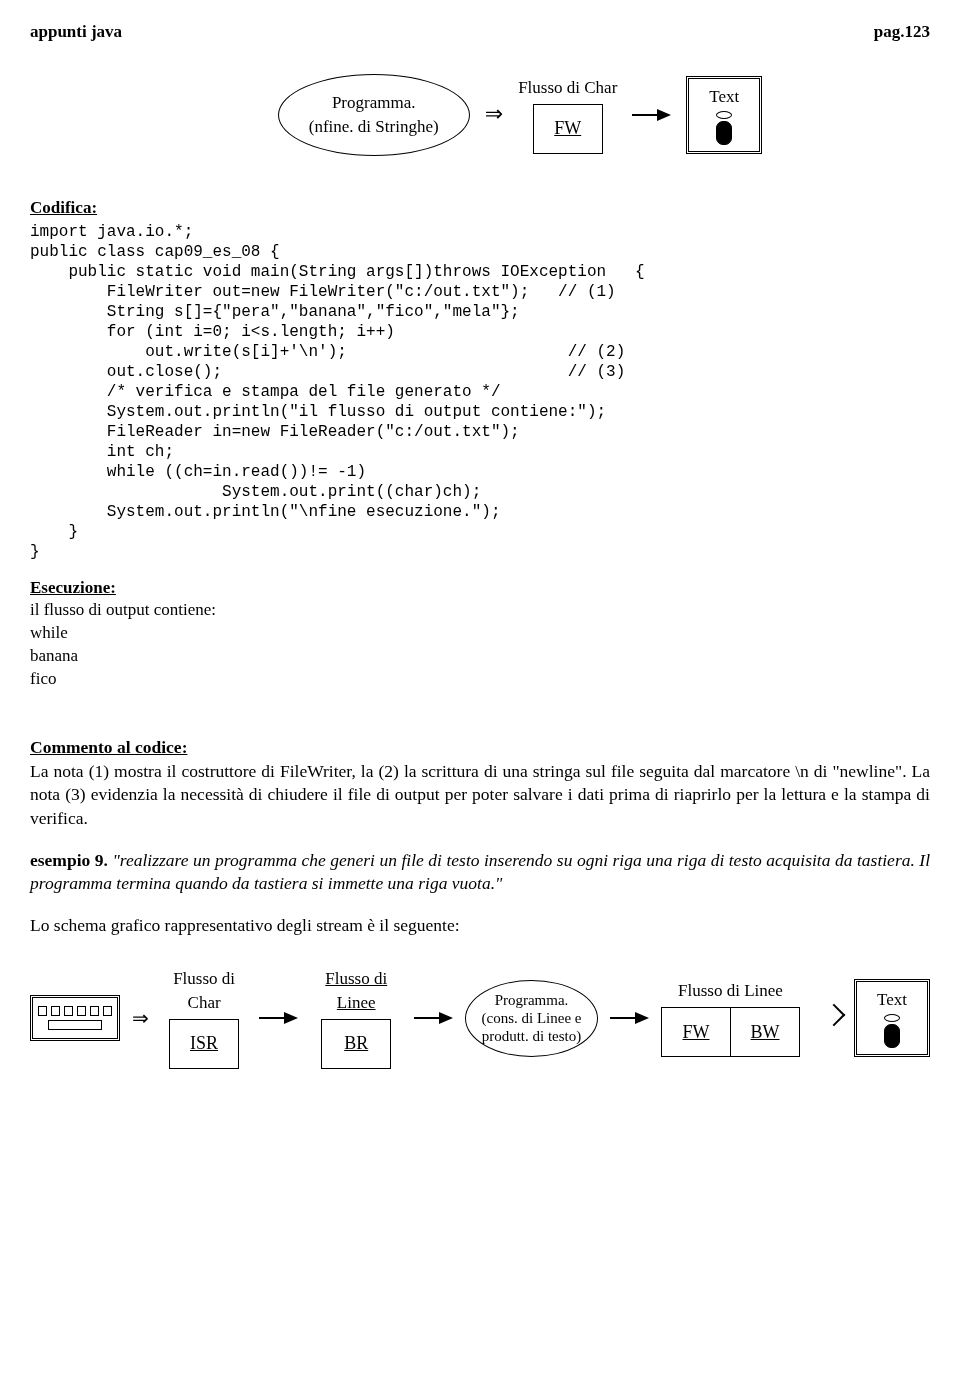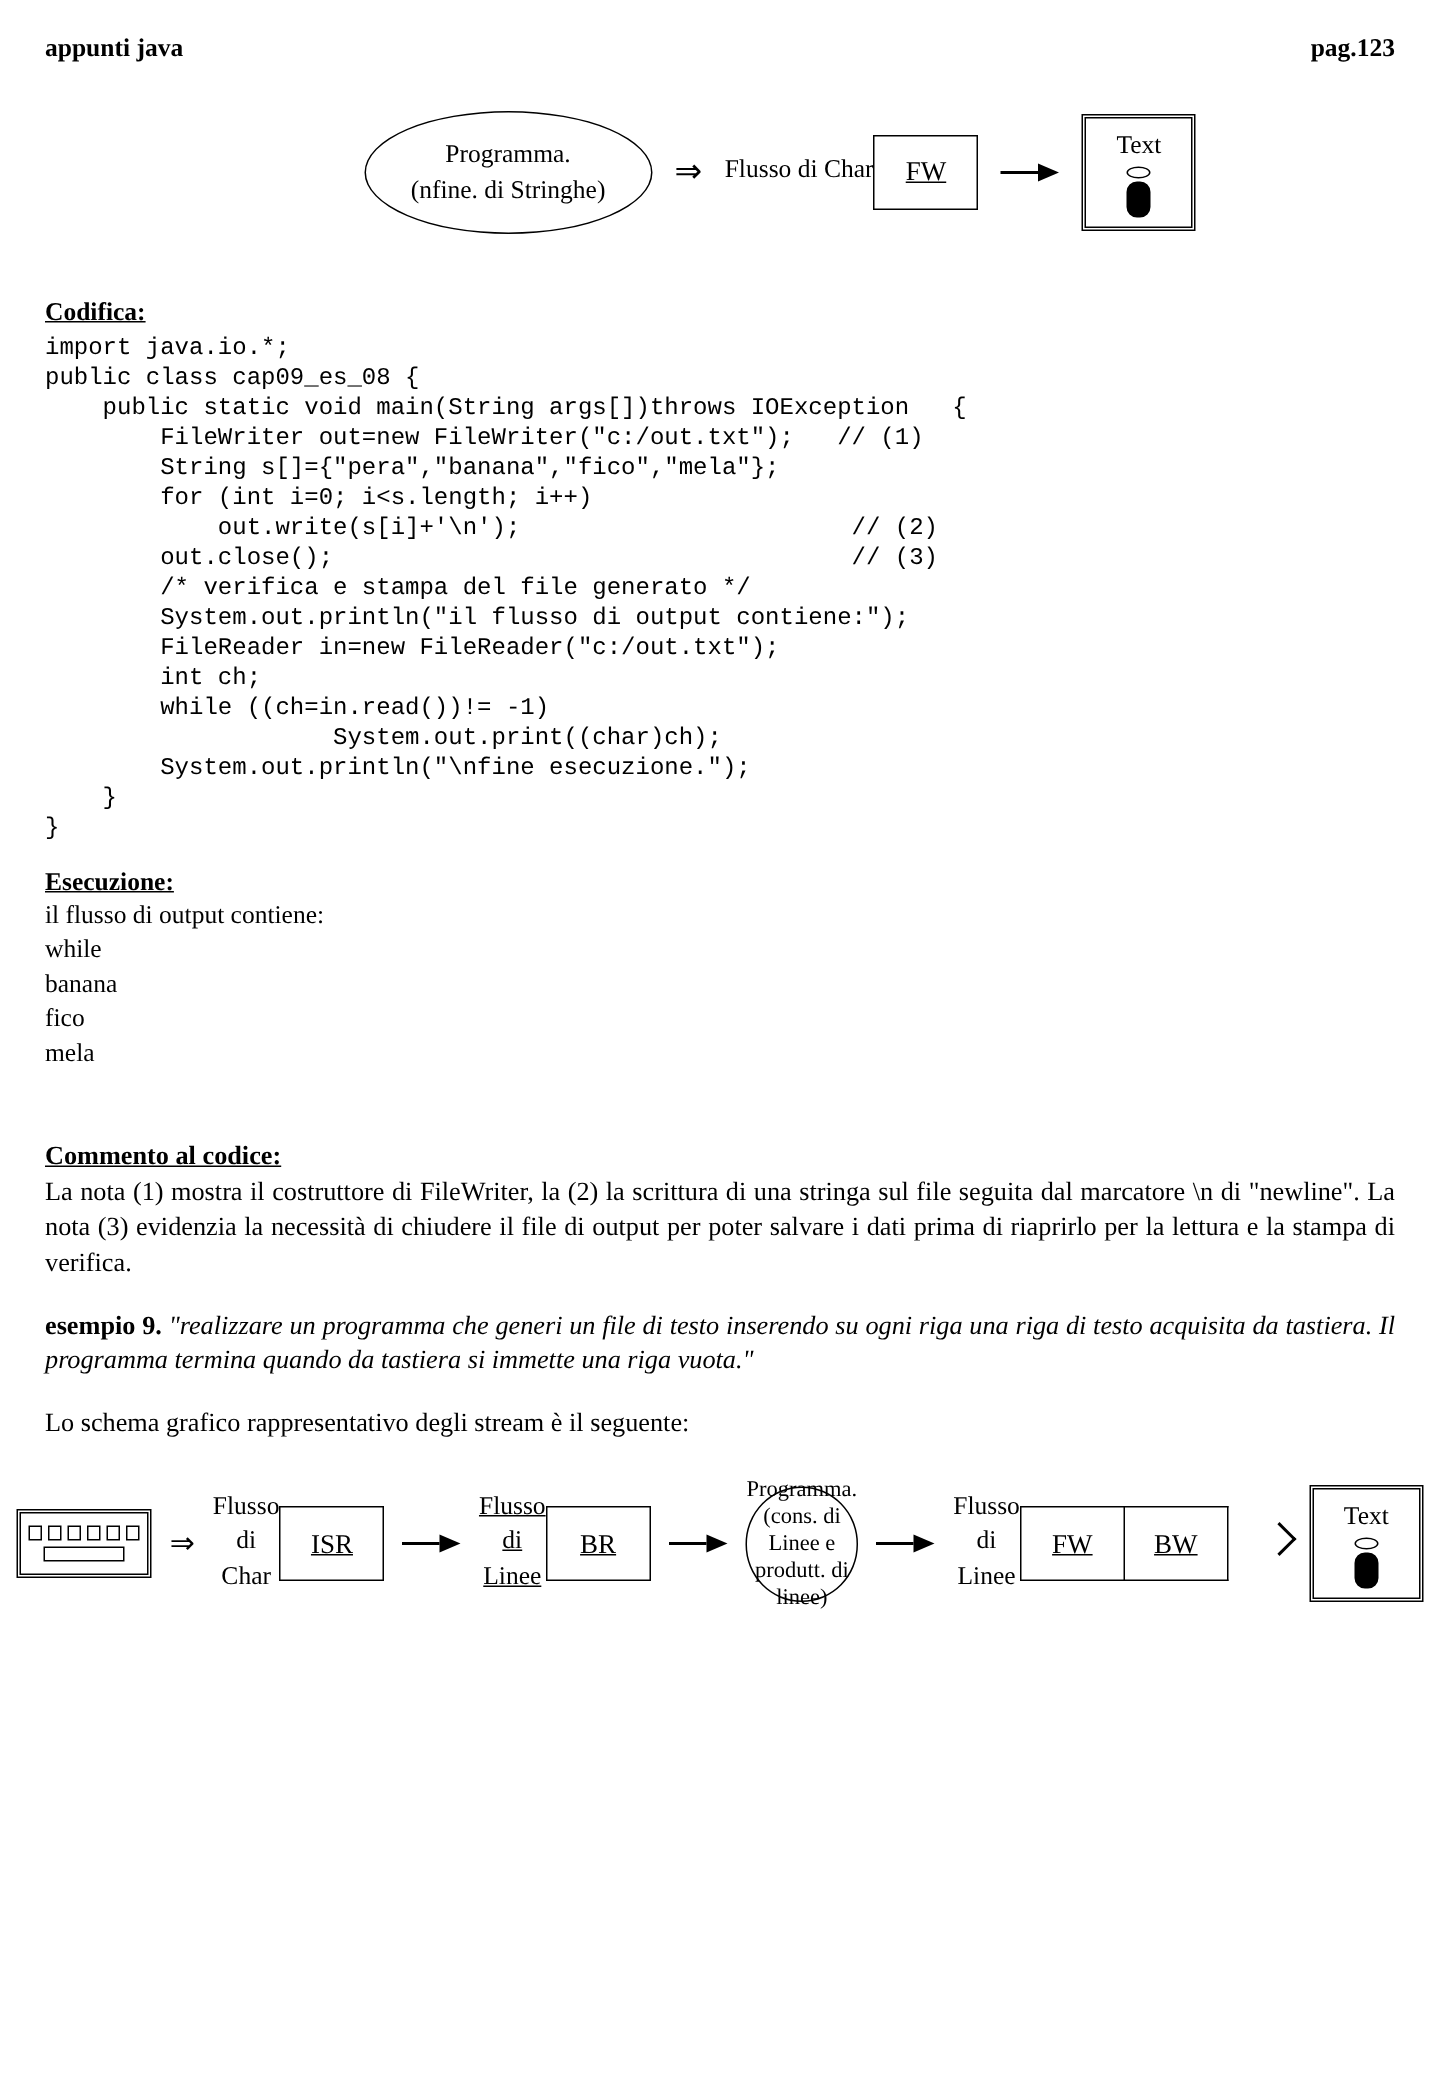--- a/index.html
+++ b/index.html
@@ -70,21 +70,21 @@
     margin-top: 2px;
   }
   .flow-label {
     font-size: 17px;
     font-family: Georgia, serif;
     margin-bottom: 4px;
     text-align: center;
   }
   .flow-col {
     display: flex;
-    flex-direction: row;
+    flex-direction: column;
     align-items: center;
   }
   .arrow-right {
     display: inline-block;
     width: 0; height: 0;
     border-top: 6px solid transparent;
     border-bottom: 6px solid transparent;
     border-left: 14px solid #000;
   }
   .arrow-shaft {
@@ -227,21 +227,20 @@
         System.out.println("\nfine esecuzione.");
     }
 }</pre>
 
 <div class="section-label">Esecuzione:</div>
 <div class="exec-block">
   <div>il flusso di output contiene:</div>
   <div>while</div>
   <div>banana</div>
   <div>fico</div>
-  <div>mela</div>
   <br>
 </div>
 
 <div class="body-text">
   <span class="bold" style="text-decoration: underline;">Commento al codice:</span><br>
   <span>La nota (1) mostra il costruttore di FileWriter, la (2) la scrittura di una stringa sul file seguita dal marcatore \n di "newline". La nota (3) evidenzia la necessità di chiudere il file di output per poter salvare i dati prima di riaprirlo per la lettura e la stampa di verifica.</span>
 </div>
 
 <div class="body-text">
   <span class="bold">esempio 9.</span>
@@ -284,21 +283,21 @@
   </div>
 
   <div class="arrow-container">
     <span class="arrow-shaft"></span>
       <span class="arrow-right"></span>
   </div>
 
   <div class="ellipse-sm">
     <div>Programma.</div>
     <div>(cons. di Linee e</div>
-    <div>produtt. di linee)</div>
+    <div>produtt. di testo)</div>
   </div>
 
   <div class="arrow-container">
     <span class="arrow-shaft"></span>
       <span class="arrow-right"></span>
   </div>
 
   <div class="flow-col">
     <div class="flow-label">Flusso di Linee</div>
     <div style="display:flex;gap:0;">

